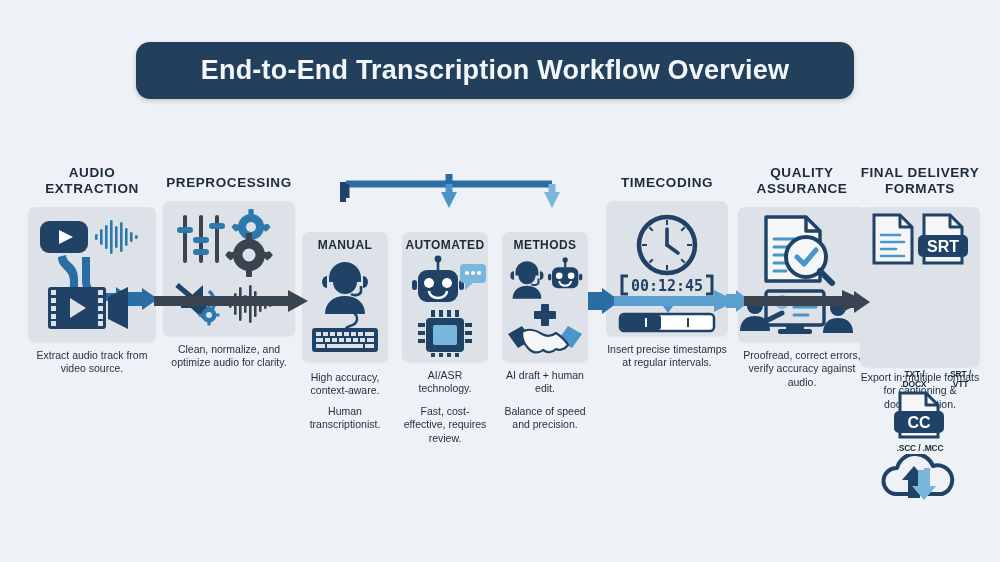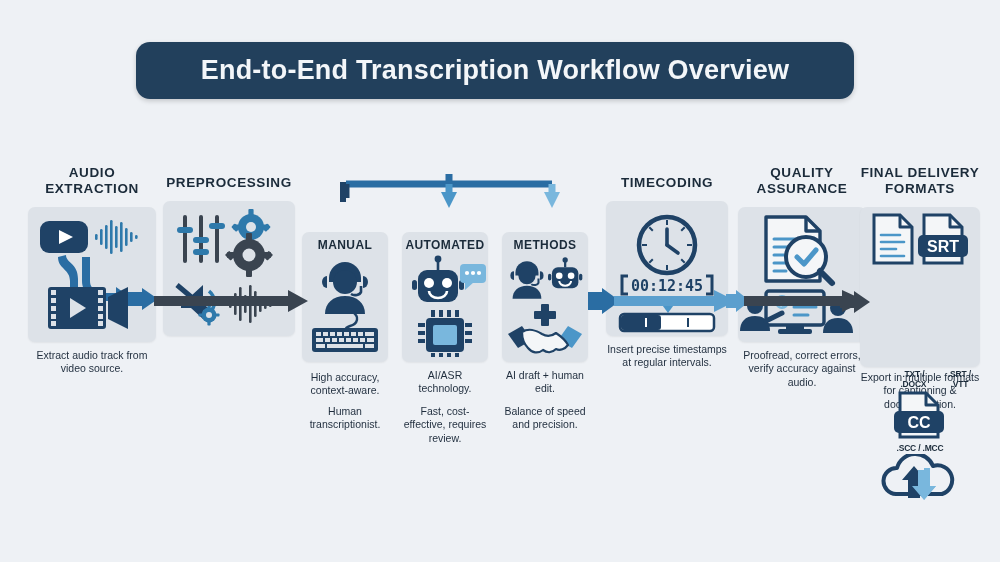--- a/index.html
+++ b/index.html
@@ -182,20 +182,21 @@
           <rect x="76" y="86" width="2.6" height="34" rx="1.3"></rect>
           <rect x="81" y="94" width="2.6" height="18" rx="1.3"></rect>
           <rect x="86" y="84" width="2.6" height="38" rx="1.3"></rect>
           <rect x="91" y="90" width="2.6" height="26" rx="1.3"></rect>
           <rect x="96" y="95" width="2.6" height="16" rx="1.3"></rect>
           <rect x="101" y="98" width="2.6" height="10" rx="1.3"></rect>
           <rect x="106" y="101" width="2.6" height="5" rx="1.3"></rect>
         </g>
       </svg>
     </div>
+    <div class="cap">Clean, normalize, and optimize audio for clarity.</div>
   </div>
 
   <div class="col" style="left:300px;top:168px;width:298px;">
 
     <svg width="298" height="40" style="display:block;margin-top:4px;">
       <path d="M149 2 L149 12 M46 12 L252 12" stroke="#2a6da3" stroke-width="7" fill="none" stroke-linecap="butt"></path>
       <path d="M46 12 L46 26" stroke="#1f4266" stroke-width="7" fill="none"></path>
       <path d="M149 12 L149 22" stroke="#4b96c8" stroke-width="7" fill="none"></path>
       <path d="M252 12 L252 22" stroke="#79b7dd" stroke-width="7" fill="none"></path>
       <path d="M38 22 L54 22 L46 36 Z" fill="#1f4266" opacity="0"></path>

